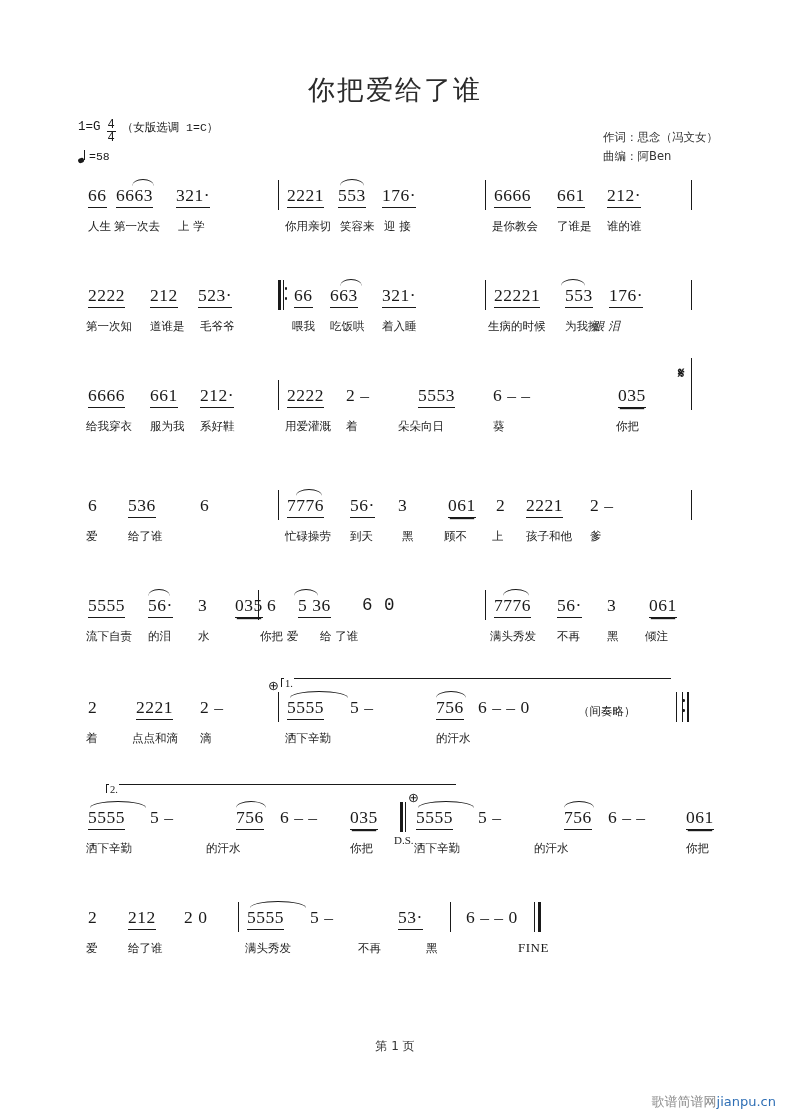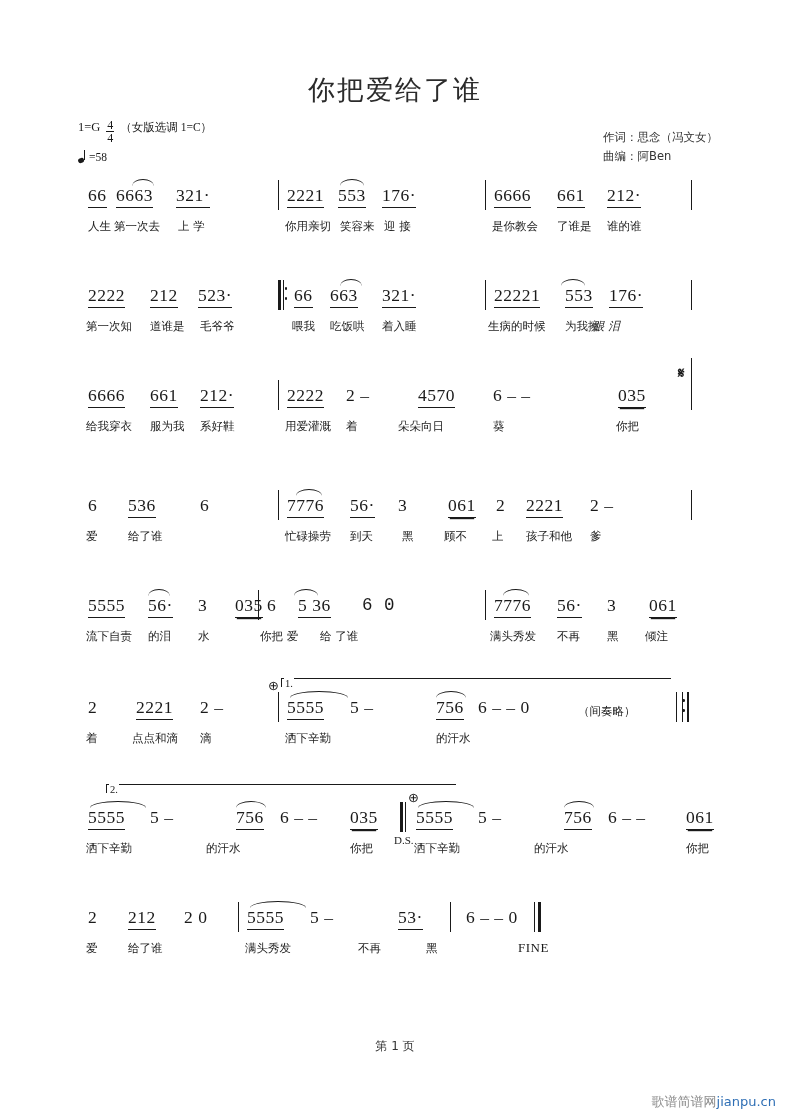--- a/index.html
+++ b/index.html
@@ -26,21 +26,21 @@
     font-family: "DejaVu Sans", sans-serif;
     color: #2b2b2b;
   }
 
   
   .keyblock {
     position: absolute;
     top: 120px;
     left: 78px;
     font-size: 12px;
-    font-family: Liberation Serif, serif;
+    font-family: Liberation Mono, monospace;
   }
   .keyblock .line1 { display: flex; align-items: flex-start; gap: 4px; }
   .keyblock .keyeq { font-size: 12.5px; }
   .meter {
     display: inline-block;
     line-height: 1.0;
     text-align: center;
     font-size: 12px;
     position: relative;
     top: -1px;
@@ -393,21 +393,21 @@
   </div>
   <div class="measure" style="left:200px;">
     <div class="barline"></div>
     <div class="ng" style="left:9px;">
       <span class="notes beam1">2222</span>
     </div>
     <div class="ng" style="left:68px;">
       <span class="notes">2 –</span>
     </div>
     <div class="ng" style="left:140px;">
-      <span class="notes beam1">4570</span>
+      <span class="notes beam1">5553</span>
     </div>
     <div class="ng" style="left:215px;">
       <span class="notes">6 – –</span>
     </div>
     <div class="ng" style="left:340px;">
       <span class="notes beam2">035</span>
     </div>
     <div class="lyr" style="left:7px;">用爱灌溉</div>
     <div class="lyr" style="left:68px;">着</div>
     <div class="lyr" style="left:120px;">朵朵向日</div>

